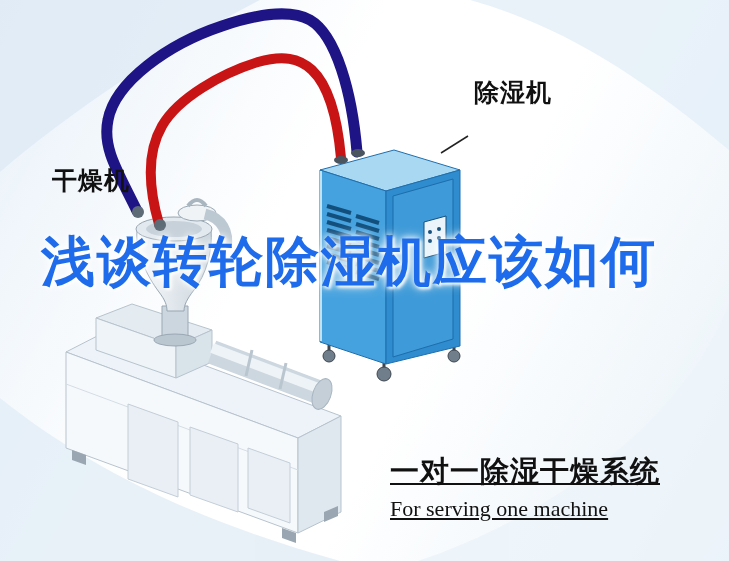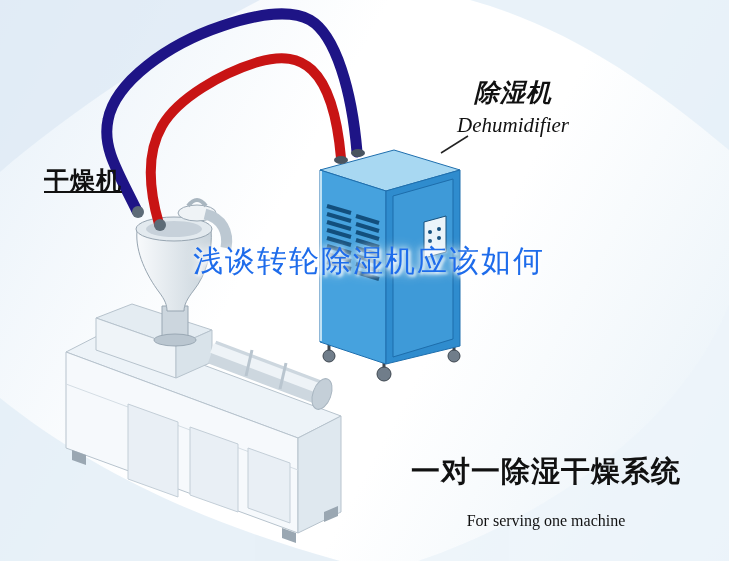--- a/index.html
+++ b/index.html
@@ -8,33 +8,33 @@
     font-family:"Liberation Sans", sans-serif;
     background: linear-gradient(118deg,#e8f1f9 0%,#ffffff 38%,#ffffff 60%,#e7f1f8 100%);
   }
   .stage svg { position:absolute; left:0; top:0; }
 
   .label-block { position:absolute; color:#111; }
   .label-zh { font-size:25px; font-weight:bold; letter-spacing:1px; }
   .label-en { font-family:"Liberation Serif", serif; font-size:21px; margin-top:4px; }
 
   .title-block {
-    position:absolute; left:44px; top:238px; width:650px; text-align:center;
-    font-weight:normal; font-size:30px; line-height:46px; letter-spacing:2px;
+    position:absolute; left:24px; top:238px; width:650px; text-align:center;
+    font-weight:bold; font-size:54px; line-height:46px; letter-spacing:2px;
     color: var(--title-blue,#1e6ceb);
     text-shadow: 0 0 6px rgba(255,255,255,.95), 0 0 12px rgba(255,255,255,.9), 2px 2px 3px rgba(255,255,255,.85);
   }
   .title-line { display:block; }
 
-  .caption-block { position:absolute; left:390px; top:452px; width:312px; text-align:center; color:#111; }
+  .caption-block { position:absolute; left:390px; top:452px; width:312px; color:#111;text-decoration:underline; }
   .caption-zh { font-size:29px; font-weight:bold; letter-spacing:1px; }
-  .caption-en { font-family:"Liberation Serif", serif; font-size:16px; margin-top:20px; }
+  .caption-en { font-family:"Liberation Serif", serif; font-size:22px; margin-top:4px; }
 
-  .dehu-label { left:447px; top:76px; width:132px; text-align:center;font-style:italic; }
-  .hopper-label { left:44px; top:164px;text-decoration:underline; }
+  .dehu-label { left:447px; top:76px; width:132px; text-align:center; }
+  .hopper-label { left:52px; top:164px; }
 
   .pipe-navy { stroke: var(--pipe-navy,#1e1486); }
   .pipe-red  { stroke: var(--pipe-red,#c81414); }
   .dehu-top   { fill: var(--dehumidifier-top,#a8d8f2); }
   .dehu-front { fill: var(--dehumidifier-front,#46a2de); }
   .dehu-side  { fill: var(--dehumidifier-side,#2f8cce); }
 </style>
 </head>
 <body>
 
@@ -123,21 +123,20 @@
 
     <line x1="468" y1="136" x2="441" y2="153" stroke="#222" stroke-width="1.5"></line>
   </svg>
 
   <div class="label-block hopper-label">
     <div class="label-zh">干燥机</div>
   </div>
 
   <div class="label-block dehu-label">
     <div class="label-zh">除湿机</div>
-    <div class="label-en">Dehumidifier</div>
   </div>
 
   <div class="title-block">
     <span class="title-line">浅谈转轮除湿机应该如何</span>
   </div>
 
   <div class="caption-block">
     <div class="caption-zh">一对一除湿干燥系统</div>
     <div class="caption-en">For serving one machine</div>
   </div>

